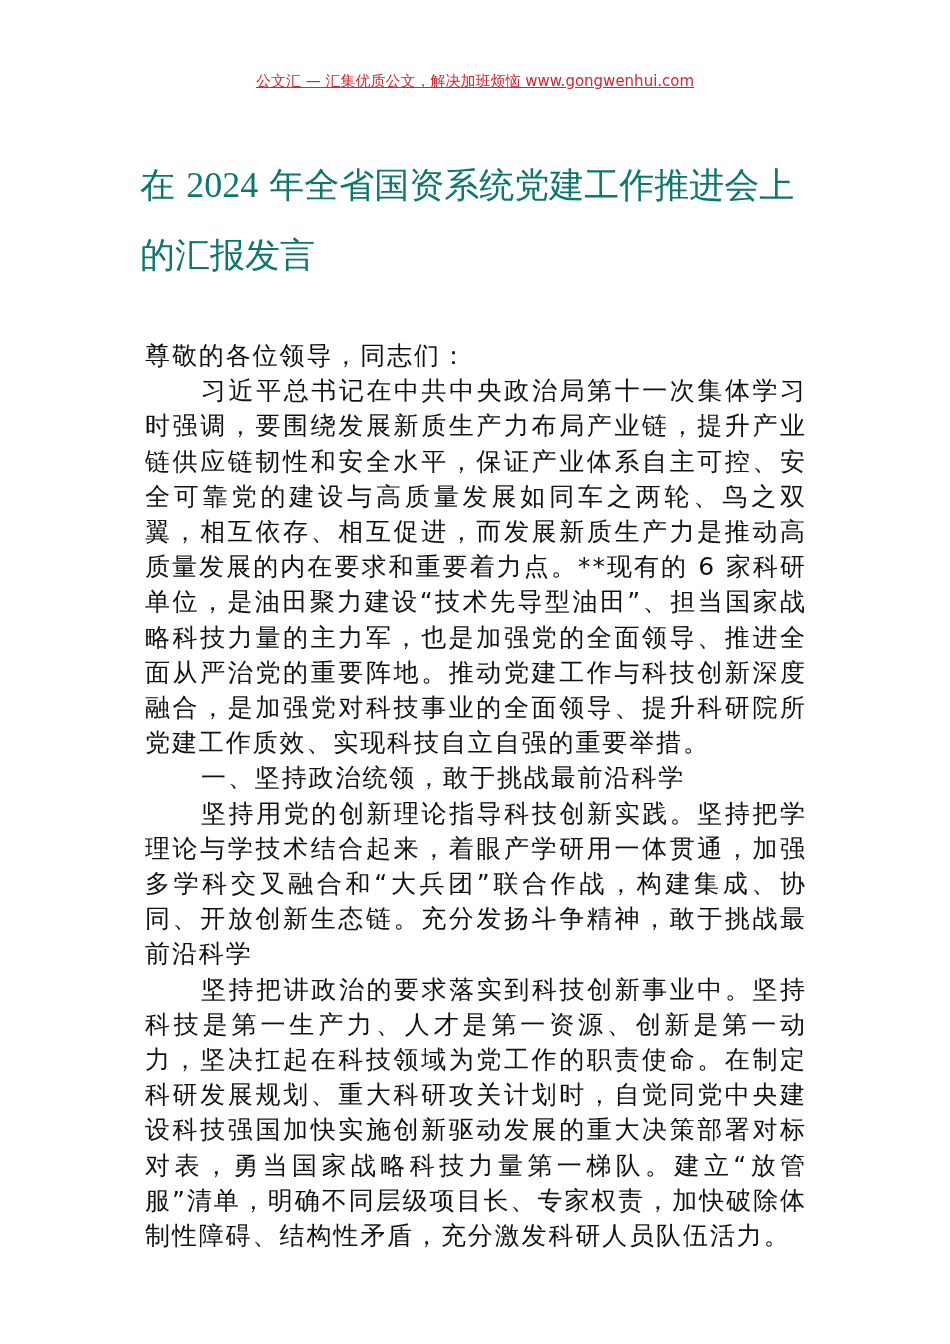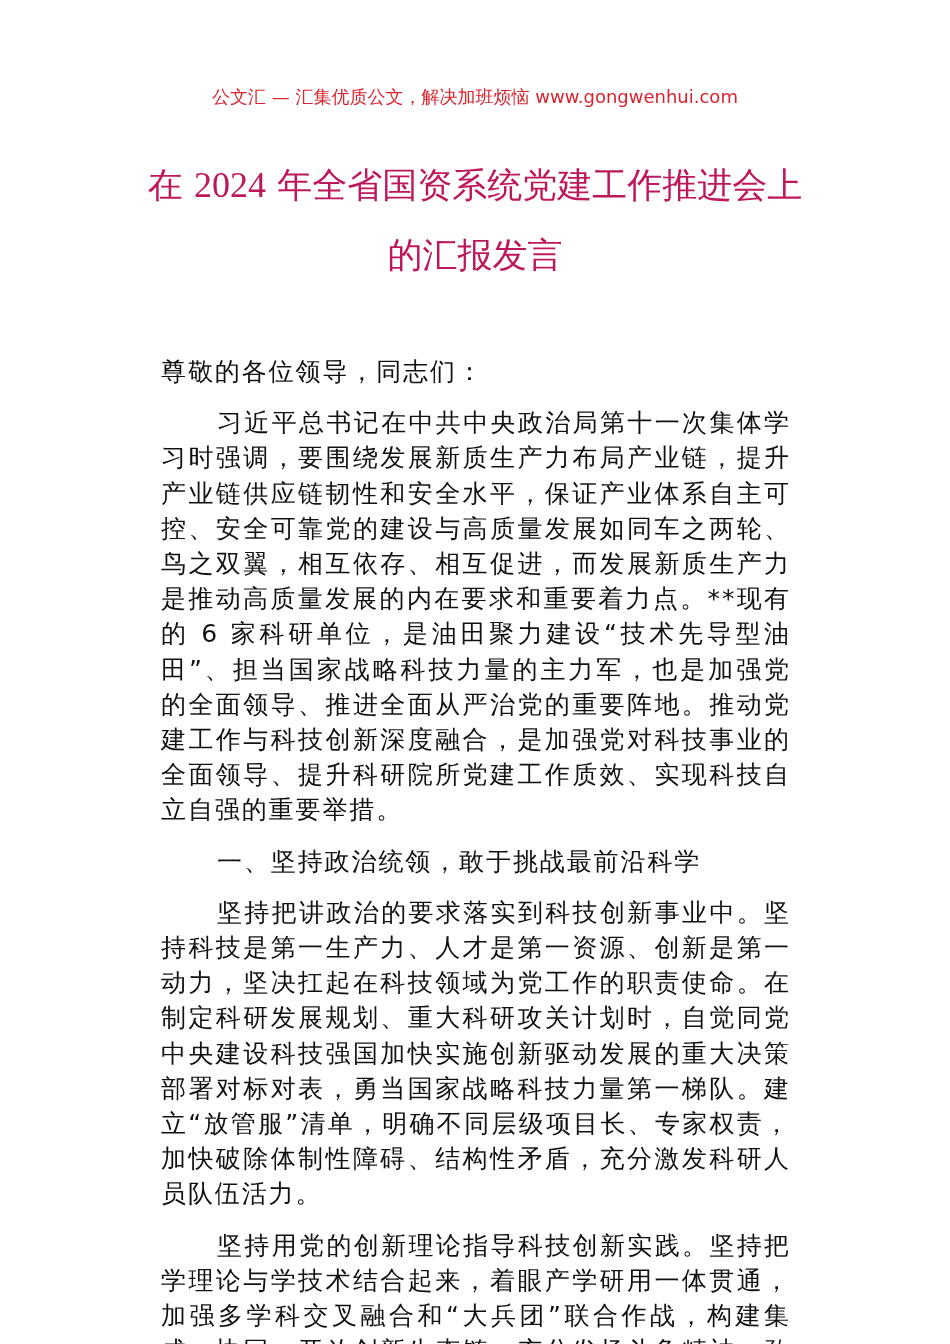--- a/index.html
+++ b/index.html
@@ -10,57 +10,57 @@
     body {
       width: 950px;
       height: 1344px;
       position: relative;
       overflow: hidden;
       font-family: "DejaVu Sans", "Liberation Sans", sans-serif;
       color: #111111;
     }
     .header-banner {
       position: absolute;
-      top: 84px;
+      top: 68px;
       left: 0;
       width: 950px;
       text-align: center;
-      font-size: 18px;
+      font-size: 15px;
       line-height: 26px;
       color: #d9232e;
       letter-spacing: 0px;
+      text-decoration: underline;
     }
     .doc-title {
       position: absolute;
       top: 150px;
       left: 140px;
       width: 670px;
-      text-align: center;
       font-size: 35px;
       line-height: 70px;
-      color: #be185d;
+      color: #0f766e;
       font-family: "DejaVu Sans", "Liberation Sans", sans-serif;
     }
     .doc-title .num {
       font-family: "Liberation Serif", "DejaVu Serif", serif;
       font-size: 36px;
     }
     .body-text {
       position: absolute;
       top: 338px;
       left: 145px;
       width: 662px;
       font-size: 25px;
       line-height: 35.2px;
       letter-spacing: 1.9px;
       text-align: justify;
       color: #111111;
     }
     .body-text p {
-      margin: 16px;
+      margin: 0;
       padding: 0;
       word-break: break-all;
     }
     .body-text p.indent {
       text-indent: 56px;
     }
     .body-text p.heading {
       text-indent: 56px;
     }
   </style>
@@ -68,15 +68,15 @@
 <body>
 
 <div class="header-banner">公文汇 — 汇集优质公文，解决加班烦恼 www.gongwenhui.com</div>
 
 <div class="doc-title"><span>在 </span><span class="num">2024</span><span> 年全省国资系统党建工作推进会上的汇报发言</span></div>
 
 <div class="body-text">
   <p>尊敬的各位领导，同志们：</p>
   <p class="indent">习近平总书记在中共中央政治局第十一次集体学习时强调，要围绕发展新质生产力布局产业链，提升产业链供应链韧性和安全水平，保证产业体系自主可控、安全可靠党的建设与高质量发展如同车之两轮、鸟之双翼，相互依存、相互促进，而发展新质生产力是推动高质量发展的内在要求和重要着力点。**现有的 6 家科研单位，是油田聚力建设“技术先导型油田”、担当国家战略科技力量的主力军，也是加强党的全面领导、推进全面从严治党的重要阵地。推动党建工作与科技创新深度融合，是加强党对科技事业的全面领导、提升科研院所党建工作质效、实现科技自立自强的重要举措。</p>
   <p class="heading">一、坚持政治统领，敢于挑战最前沿科学</p>
+  <p class="indent">坚持用党的创新理论指导科技创新实践。坚持把学理论与学技术结合起来，着眼产学研用一体贯通，加强多学科交叉融合和“大兵团”联合作战，构建集成、协同、开放创新生态链。充分发扬斗争精神，敢于挑战最前沿科学</p>
   <p class="indent">坚持把讲政治的要求落实到科技创新事业中。坚持科技是第一生产力、人才是第一资源、创新是第一动力，坚决扛起在科技领域为党工作的职责使命。在制定科研发展规划、重大科研攻关计划时，自觉同党中央建设科技强国加快实施创新驱动发展的重大决策部署对标对表，勇当国家战略科技力量第一梯队。建立“放管服”清单，明确不同层级项目长、专家权责，加快破除体制性障碍、结构性矛盾，充分激发科研人员队伍活力。</p>
-  <p class="indent">坚持用党的创新理论指导科技创新实践。坚持把学理论与学技术结合起来，着眼产学研用一体贯通，加强多学科交叉融合和“大兵团”联合作战，构建集成、协同、开放创新生态链。充分发扬斗争精神，敢于挑战最前沿科学</p>
 </div>
 
 </body></html>

